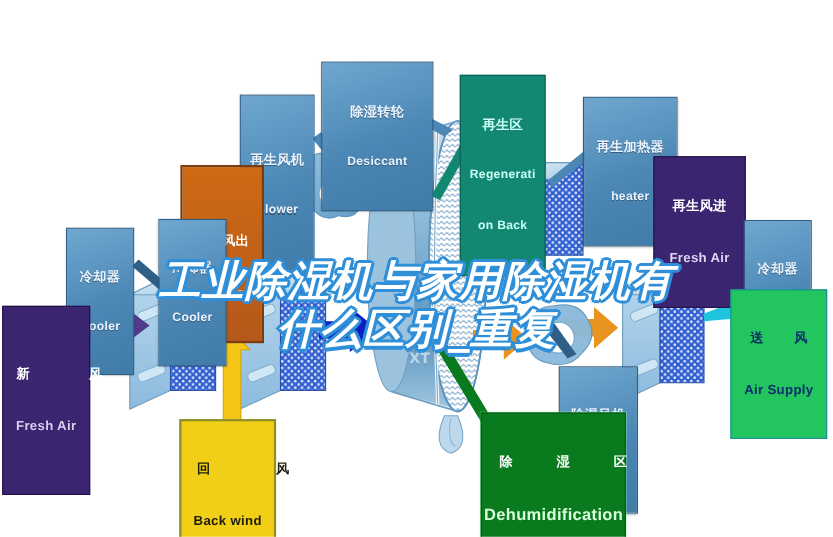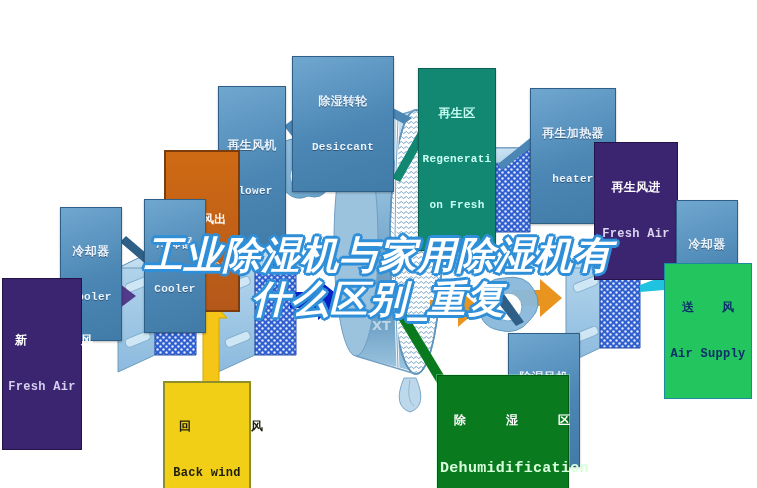--- a/index.html
+++ b/index.html
@@ -9,21 +9,21 @@
   }
   #stage{position:absolute;left:0;top:0;width:757px;height:488px;}
   svg#diagram{position:absolute;left:0;top:0;width:757px;height:488px;}
 
   
   .lbl{
     position:absolute;box-sizing:border-box;text-align:center;
     line-height:1.08;letter-spacing:.3px;white-space:pre;
   }
   .lbl .cn{display:block;font-family:"DejaVu Sans",sans-serif;font-weight:700;}
-  .lbl .en{display:block;font-family:Liberation Mono, monospace;font-weight:700;}
+  .lbl .en{display:block;font-family:Liberation Sans, sans-serif;font-weight:700;}
 
   
   .blue-cal{
     background:linear-gradient(160deg,#6fa7cf 0%,#4b86b4 55%,#417ba8 100%);
     border:1px solid #2f5f87;color:#eaf4ff;
     box-shadow:0 1px 2px rgba(0,0,0,.28);
   }
   .blue-cal .cn{font-size:12px;text-shadow:0 1px 0 rgba(0,0,0,.35);}
   .blue-cal .en{font-size:11px;text-shadow:0 1px 0 rgba(0,0,0,.35);}
 
@@ -272,21 +272,21 @@
   </div>
 
   <div class="lbl blue-cal" style="left:218px;top:86px;width:68px;padding:17px 2px;">
     <span class="cn">再生风机</span>
     <span class="en">Blower</span>
   </div>
 
   <div class="lbl teal-cal" style="left:418px;top:68px;width:78px;padding:3px 2px;">
     <span class="cn">再生区</span>
     <span class="en">Regenerati</span>
-    <span class="en">on Fresh</span>
+    <span class="en">on Back</span>
   </div>
 
   <div class="lbl blue-cal" style="left:530px;top:88px;width:86px;padding:3px 2px;">
     <span class="cn">再生加热器</span>
     <span class="en">heater</span>
   </div>
 
   <div class="lbl purple-cal2" style="left:594px;top:142px;width:84px;padding:3px 2px;">
     <span class="cn">再生风进</span>
     <span class="en">Fresh Air</span>

